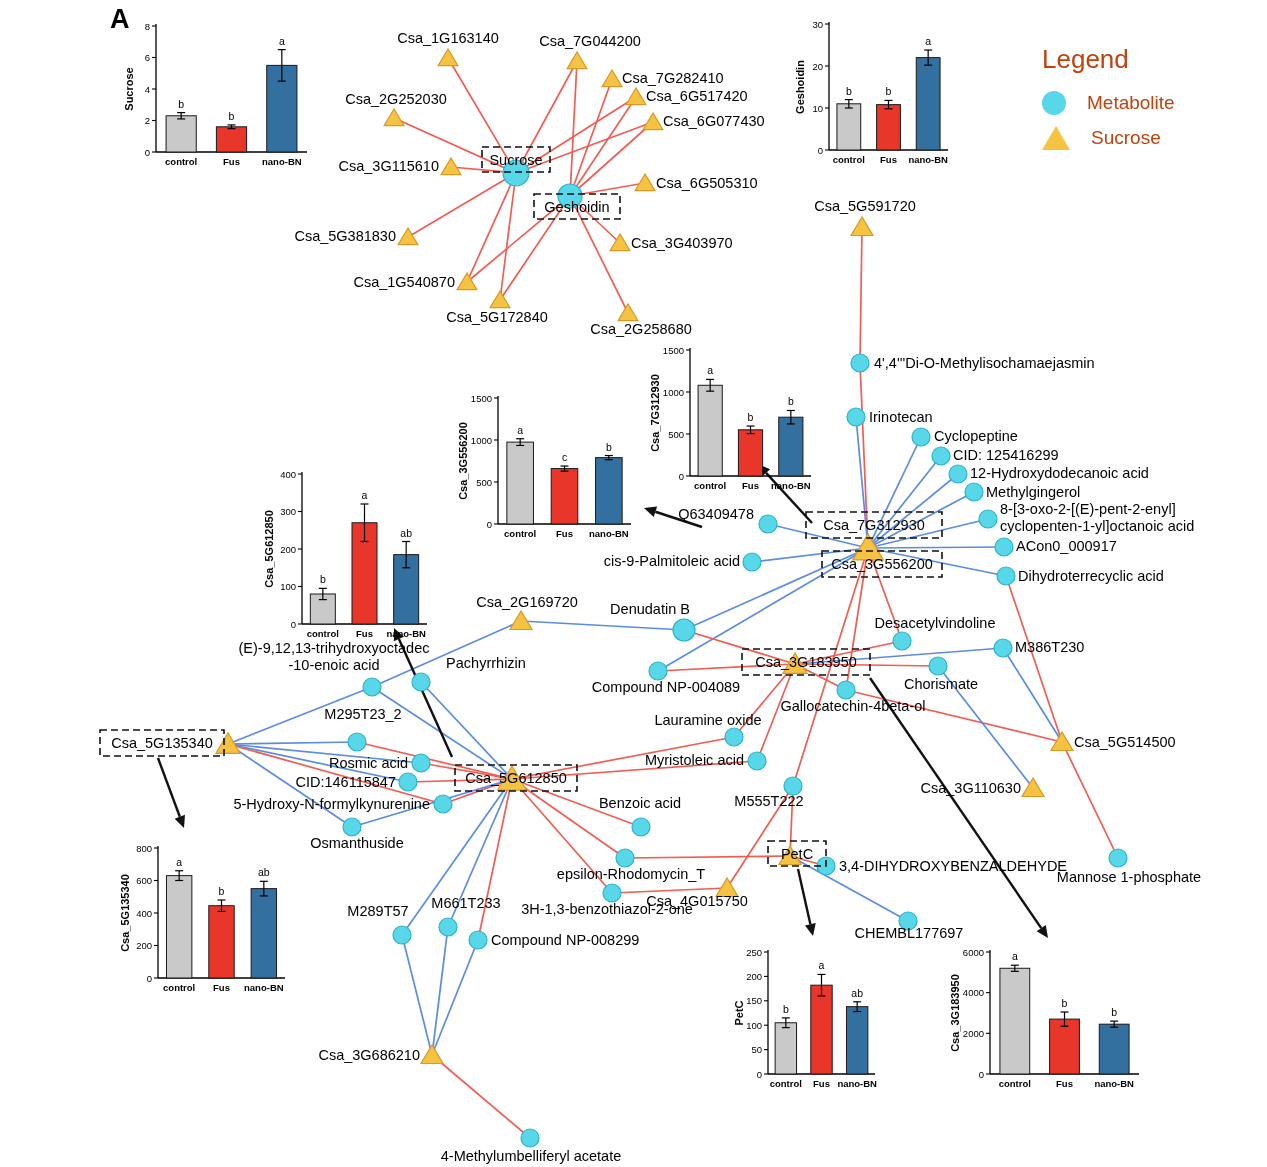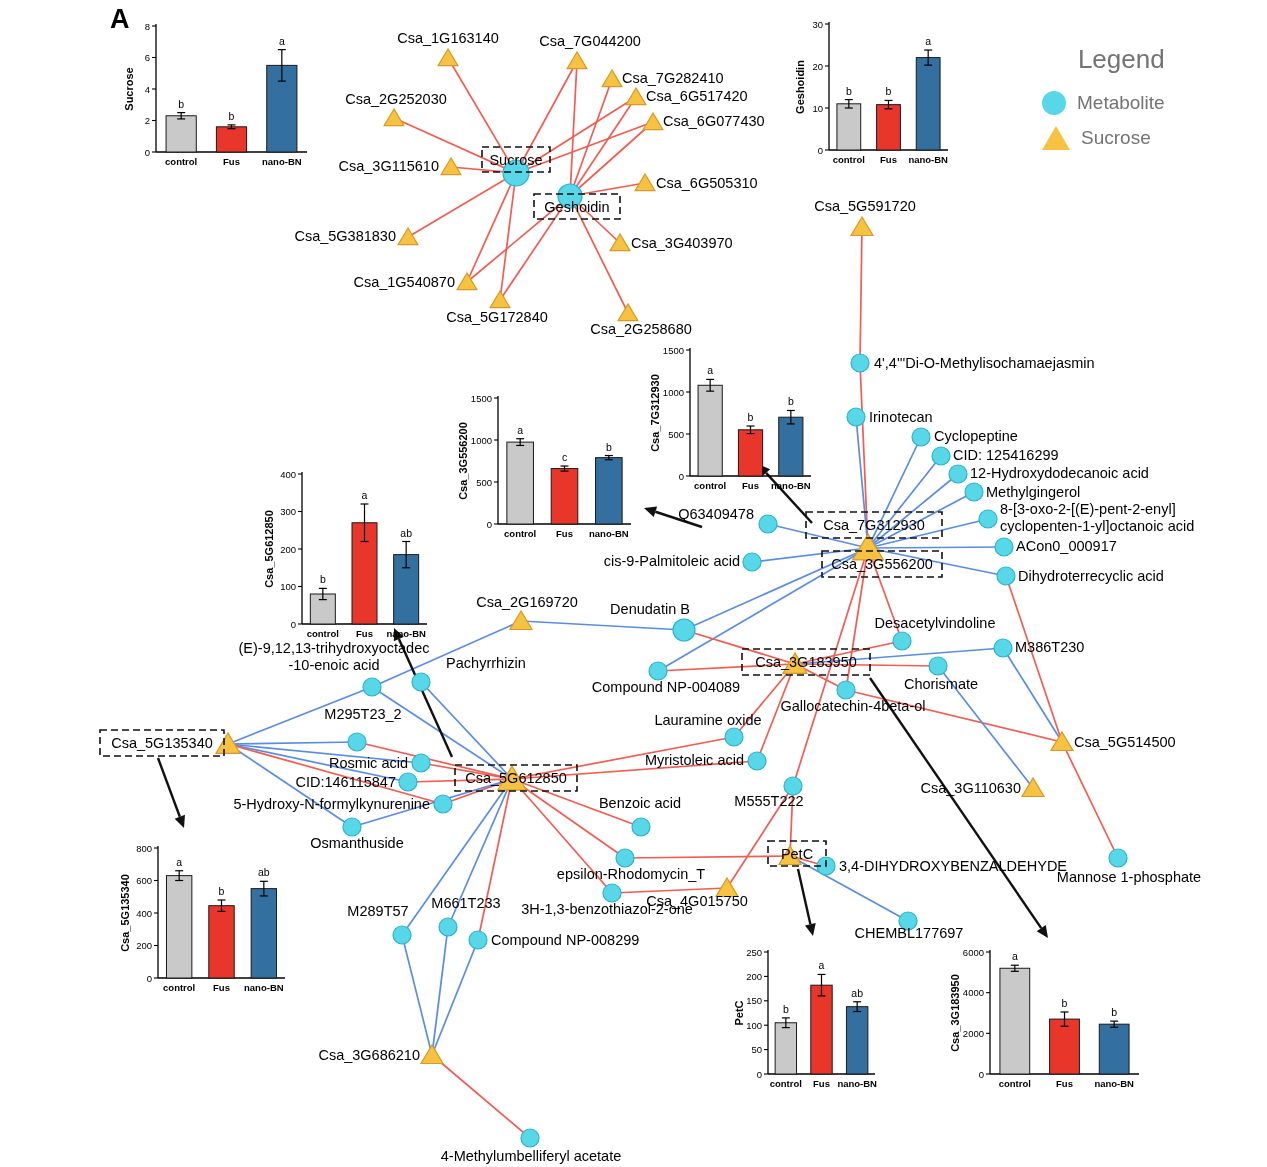--- a/index.html
+++ b/index.html
@@ -1,23 +1,23 @@
 <!DOCTYPE html>
 <html><head>
 <meta charset="utf-8">
 <style>
   html,body{margin:0;padding:0;background:#fff;}
   #figure{position:relative;width:1267px;height:1167px;background:#fff;
           font-family:"Liberation Sans",sans-serif;overflow:hidden;}
   #network-svg{position:absolute;left:0;top:0;}
   .chart{position:absolute;background:transparent;}
   #panel-label{position:absolute;left:110px;top:4px;font-size:27px;font-weight:bold;color:#000;}
-  #legend{position:absolute;left:1042px;top:44px;color:#737373;text-align:right;}
+  #legend{position:absolute;left:1042px;top:44px;color:#c2410c;}
   .legend-title{font-size:26px;margin-bottom:16px;}
-  .legend-item{display:flex;align-items:center;gap:11px;margin-bottom:11px;font-size:19px;}
+  .legend-item{display:flex;align-items:center;gap:21px;margin-bottom:11px;font-size:19px;}
   .legend-circle{width:24px;height:24px;border-radius:50%;flex:0 0 auto;}
   .legend-triangle{width:0;height:0;border-left:14px solid transparent;
                    border-right:14px solid transparent;border-bottom:24px solid #f5c242;flex:0 0 auto;}
   svg text{font-family:"Liberation Sans",sans-serif;fill:#000;}
 </style>
 </head>
 <body>
 
 <div id="figure">
   <div id="panel-label">A</div>

